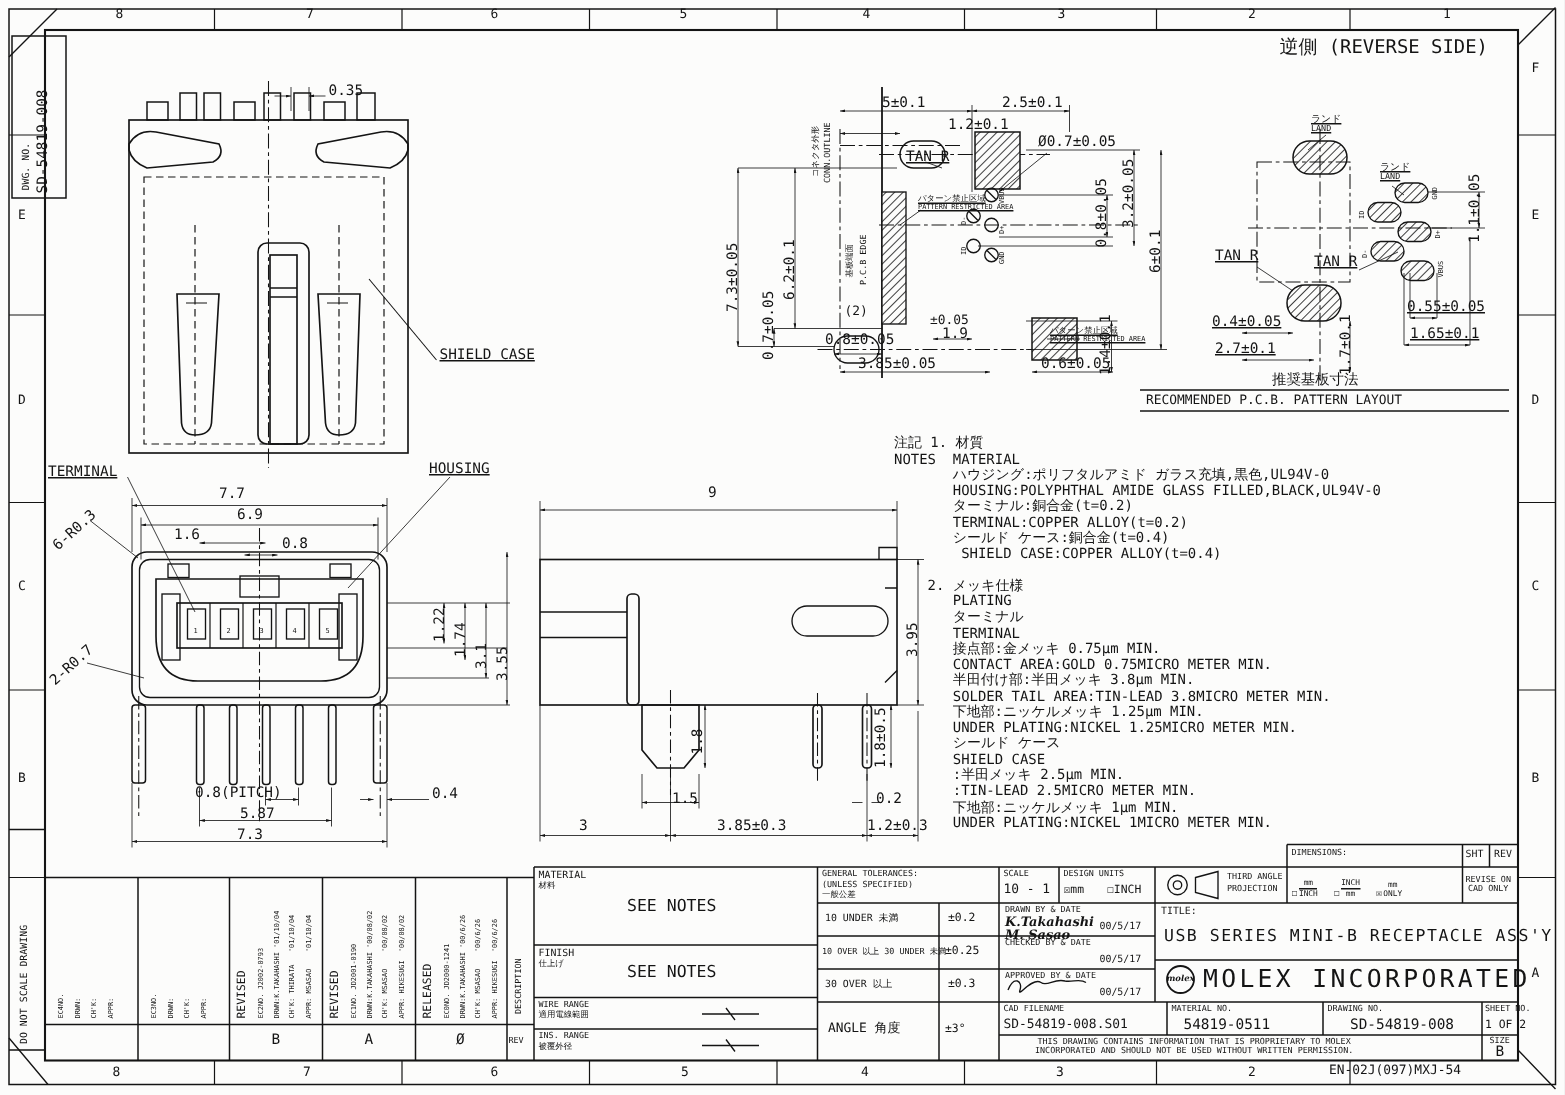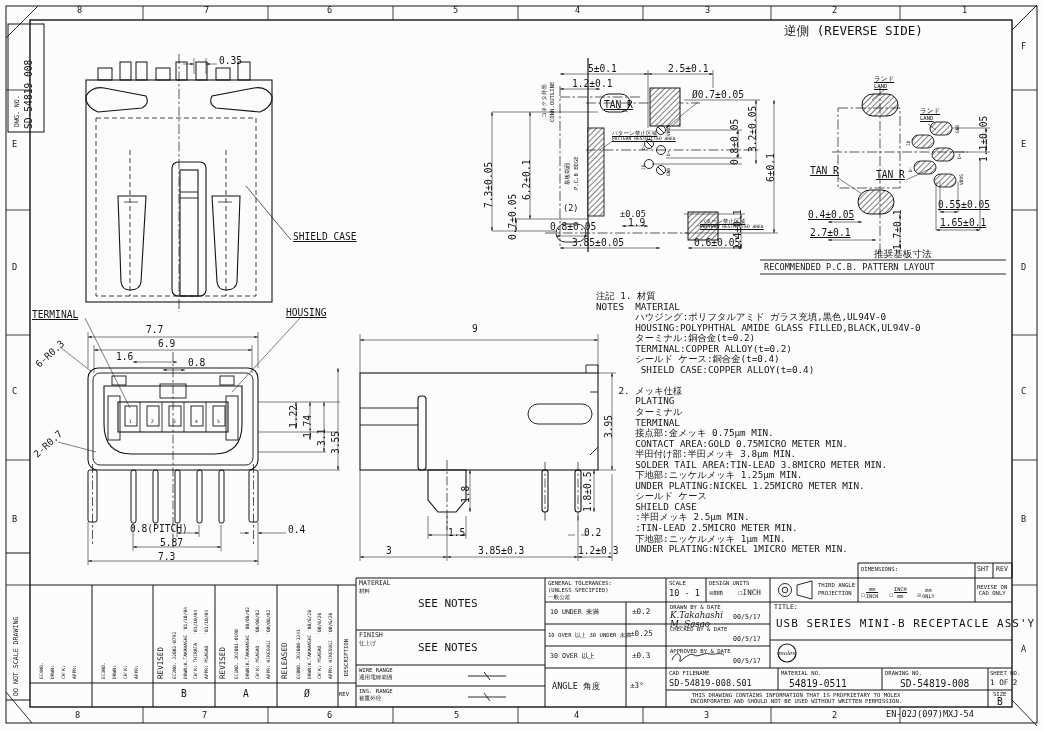--- a/index.html
+++ b/index.html
@@ -4,21 +4,21 @@
 <style>
   html,body{margin:0;padding:0;background:#e9e9e9}
   #sheet{position:relative;width:1043px;height:730px;background:#fcfcfb;
          font-family:"DejaVu Sans Mono",monospace;color:#141414;overflow:hidden}
   .p{position:absolute;white-space:nowrap;line-height:1.12}
   .pre{white-space:pre}
   .v{transform:rotate(-90deg);transform-origin:0 0}
   .d42{transform:rotate(-42deg);transform-origin:0 0}
   .c{text-align:center}
   .u{text-decoration:underline}
-  .b{font-weight:normal}
+  .b{font-weight:bold}
   .it{font-style:italic;font-family:"DejaVu Serif",serif}
   .f4{font-size:4.6px}.f5{font-size:5.6px}.f6{font-size:6.6px}.f7{font-size:7.6px}
   .f8{font-size:8.6px}.f9{font-size:9.6px}.f10{font-size:11px}
   .f12{font-size:12.6px}.f16{font-size:16.5px}
   .ls1{letter-spacing:1px}.ls2{letter-spacing:2.2px}
   .frac{display:inline-block;text-align:center;vertical-align:middle;font-size:5.2px;line-height:6px;margin:0 1px}
   .frac .n{display:block;border-bottom:.6px solid #141414}
   svg.lw{position:absolute;left:0;top:0}
   .notes{font-size:9.3px;line-height:10.55px}
 </style>
@@ -279,22 +279,22 @@
 <span class="p f8" style="left:1021px;top:140px">E</span>
 <span class="p f8" style="left:1021px;top:263px">D</span>
 <span class="p f8" style="left:1021px;top:387px">C</span>
 <span class="p f8" style="left:1021px;top:515px">B</span>
 <span class="p f8" style="left:1021px;top:645px">A</span>
 <span class="p f8" style="left:886px;top:710px">EN-02J(097)MXJ-54</span>
 <span class="p v f6" style="left:14px;top:127px">DWG. NO.</span>
 <span class="p v f9" style="left:24px;top:129px">SD-54819-008</span>
 <span class="p v f6" style="left:13px;top:696px">DO NOT SCALE DRAWING</span>
 
-<span class="p f12" style="left:784px;top:24px">逆側 (REVERSE SIDE)</span>
-<span class="p f9" style="left:874px;top:249px">推奨基板寸法</span>
+<span class="p f12" style="left:853px;top:24px">逆側 (REVERSE SIDE)</span>
+<span class="p f9" style="left:848px;top:249px">推奨基板寸法</span>
 <span class="p f8" style="left:764px;top:263px">RECOMMENDED P.C.B. PATTERN LAYOUT</span>
 
 <span class="p f9" style="left:219px;top:56px">0.35</span>
 <span class="p f9 u" style="left:293px;top:232px">SHIELD CASE</span>
 
 <span class="p f9 u" style="left:32px;top:310px">TERMINAL</span>
 <span class="p f9 u" style="left:286px;top:308px">HOUSING</span>
 <span class="p f9" style="left:146px;top:325px">7.7</span>
 <span class="p f9" style="left:158px;top:339px">6.9</span>
 <span class="p f9" style="left:116px;top:352px">1.6</span>
@@ -320,21 +320,21 @@
 <span class="p v f9" style="left:461px;top:503px">1.8</span>
 <span class="p v f9" style="left:583px;top:512px">1.8±0.5</span>
 <span class="p f9" style="left:448px;top:528px">1.5</span>
 <span class="p f9" style="left:584px;top:528px">0.2</span>
 <span class="p f9" style="left:386px;top:546px">3</span>
 <span class="p f9" style="left:478px;top:546px">3.85±0.3</span>
 <span class="p f9" style="left:578px;top:546px">1.2±0.3</span>
 
 <span class="p f9" style="left:588px;top:64px">5±0.1</span>
 <span class="p f9" style="left:668px;top:64px">2.5±0.1</span>
-<span class="p f9" style="left:572px;top:79px">1.2±0.1</span>
+<span class="p f9" style="left:632px;top:79px">1.2±0.1</span>
 <span class="p f9" style="left:692px;top:90px">Ø0.7±0.05</span>
 <span class="p f9 u" style="left:604px;top:100px">TAN R</span>
 <span class="p v f5" style="left:541px;top:118px">コネクタ外形</span>
 <span class="p v f5" style="left:549px;top:122px">CONN.OUTLINE</span>
 <span class="p v f5" style="left:564px;top:185px">基板端面</span>
 <span class="p v f5" style="left:573px;top:190px">P.C.B EDGE</span>
 <div class="p" style="left:612px;top:130px">
   <div class="f5 u">パターン禁止区域</div>
   <div class="f4 u">PATTERN RESTRICTED AREA</div>
 </div>
@@ -470,20 +470,21 @@
 <span class="p f8 it b" style="left:670px;top:611px">K.Takahashi</span>
 <span class="p f6" style="left:733px;top:614px">00/5/17</span>
 <span class="p f5" style="left:670px;top:626px">CHECKED BY &amp; DATE</span>
 <span class="p f8 it b" style="left:670px;top:620px">M. Sasao</span>
 <span class="p f6" style="left:733px;top:636px">00/5/17</span>
 <span class="p f5" style="left:670px;top:648px">APPROVED BY &amp; DATE</span>
 <span class="p f6" style="left:733px;top:658px">00/5/17</span>
 <span class="p f6" style="left:774px;top:604px">TITLE:</span>
 <span class="p f10 ls1" style="left:776px;top:618px">USB SERIES MINI-B RECEPTACLE ASS'Y</span>
 <span class="p f5 it b c" style="left:776px;top:650px;width:22px">molex</span>
+<span class="p f16 ls2" style="left:802px;top:644px">MOLEX INCORPORATED</span>
 <span class="p f5" style="left:861px;top:566px">DIMENSIONS:</span>
 <div class="p" style="left:861px;top:583px">
   <span class="f6">☐</span><span class="frac"><span class="n">mm</span><span>INCH</span></span>
   <span class="f6">☐</span><span class="frac"><span class="n">INCH</span><span>mm</span></span>
   <span class="f6">☒</span><span class="frac"><span class="n" style="border-bottom:none">mm</span><span>ONLY</span></span>
 </div>
 <span class="p f6" style="left:977px;top:566px">SHT</span>
 <span class="p f6" style="left:996px;top:566px">REV</span>
 <div class="p pre f5 c" style="left:977px;top:584px">REVISE ON
 CAD ONLY</div>

